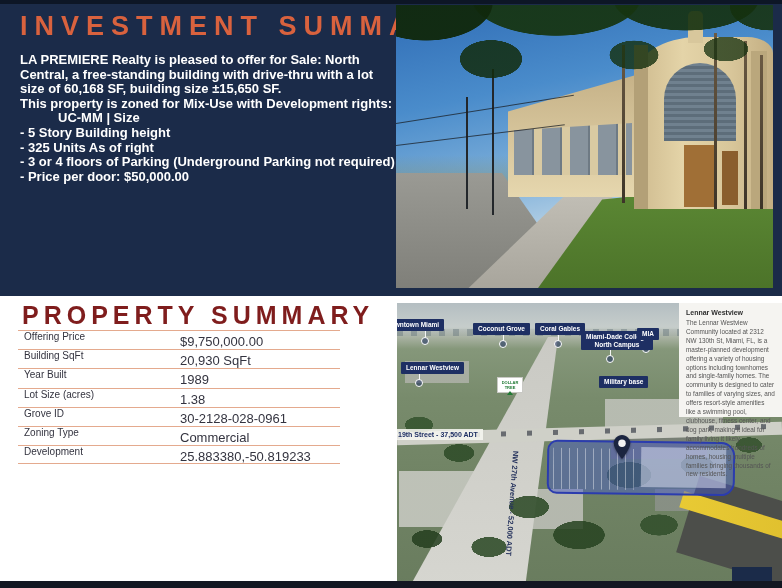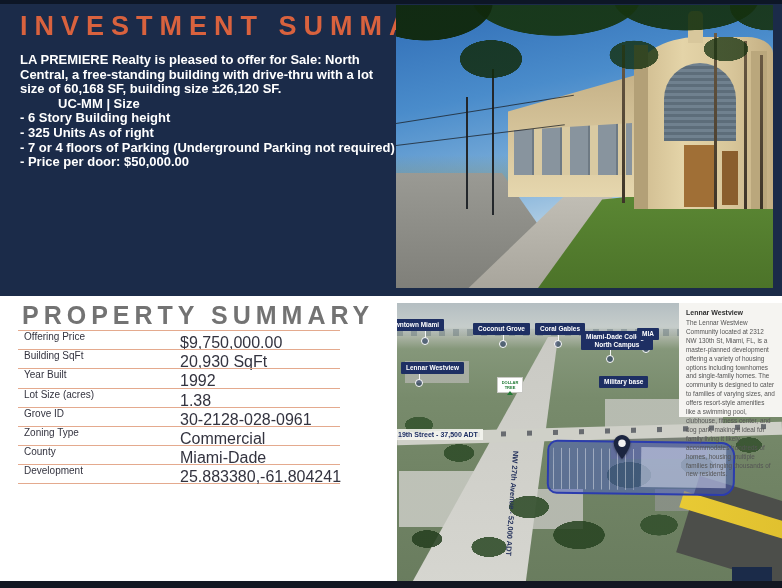--- a/index.html
+++ b/index.html
@@ -70,28 +70,28 @@
       radial-gradient(ellipse 70px 40px at 375px 10px, rgba(22,50,16,0.9) 58%, rgba(22,50,16,0) 59%),
       radial-gradient(ellipse 56px 34px at 95px 62px, rgba(18,44,13,0.85) 55%, rgba(18,44,13,0) 56%),
       radial-gradient(ellipse 44px 26px at 238px 58px, rgba(20,48,14,0.8) 55%, rgba(20,48,14,0) 56%),
       radial-gradient(ellipse 40px 22px at 330px 52px, rgba(20,48,14,0.75) 55%, rgba(20,48,14,0) 56%);
   }
   .ph-bush { position:absolute; left:150px; top:96px; width:95px; height:46px;
     background:radial-gradient(ellipse 48px 24px at 50% 55%, rgba(40,80,30,0.95) 60%, rgba(40,80,30,0) 61%); }
 
   
   .prop-title {
-    position:absolute; left:22px; top:301px; color:#737373;
+    position:absolute; left:22px; top:301px; color:#7f1d1d;
     font-size:25px; font-weight:bold; letter-spacing:5px; white-space:nowrap;
   }
   .prop-table { position:absolute; left:18px; top:330px; width:322px; }
   .prop-row { position:relative; height:19.2px; border-top:1px solid #e4aa8e; }
   .prop-row:last-child { border-bottom:1px solid #e4aa8e; }
   .prop-label { position:absolute; left:6px; top:0; font-size:10px; color:#33333f; }
-  .prop-value { position:absolute; left:162px; top:3px; font-size:16px; color:#33333f; }
+  .prop-value { position:absolute; left:162px; top:3px; font-size:13px; color:#33333f; }
 
   
   .map {
     position:absolute; left:397px; top:303px; width:385px; height:285px; overflow:hidden;
     background:linear-gradient(180deg,#b4bec2 0px,#c6cdcb 24px,#aab3a4 34px,#85977a 46px,#788b6c 95px,#718465 170px,#697c5e 285px);
   }
   .mp-skyline { position:absolute; left:0; top:26px; width:385px; height:7px;
     background:repeating-linear-gradient(90deg, rgba(110,125,130,0.55) 0 6px, rgba(150,160,160,0.2) 6px 14px); }
   .mp-patches { position:absolute; left:0; top:0; width:385px; height:285px;
     background-image:
@@ -172,25 +172,26 @@
 </style>
 </head>
 <body>
 
 <div id="page">
 
   <div class="top-section">
     <div class="top-edge"></div>
     <div class="inv-title">INVESTMENT SUMMARY</div>
     <div class="inv-body">
-      <div class="para">LA PREMIERE Realty is pleased to offer for Sale: North Central, a free-standing building with drive-thru with a lot size of 60,168 SF, building size ±26,120 SF.</div>
+      <div class="para">LA PREMIERE Realty is pleased to offer for Sale: North Central, a free-standing building with drive-thru with a lot size of 60,168 SF, building size ±15,650 SF.</div>
+      <div class="para">This property is zoned for Mix-Use with Development rights:</div>
       <div class="zoning-code">UC-MM | Size</div>
-      <div>- 6 Story Building height</div>
+      <div>- 5 Story Building height</div>
       <div>- 325 Units As of right</div>
-      <div>- 7 or 4 floors of Parking (Underground Parking not required)</div>
+      <div>- 3 or 4 floors of Parking (Underground Parking not required)</div>
       <div>- Price per door: $50,000.00</div>
     </div>
 
     <div class="photo">
       <div class="ph-haze"></div>
       <div class="ph-road"></div>
       <div class="ph-sidewalk"></div>
       <div class="ph-grass"></div>
       <div class="ph-bush"></div>
       <div class="ph-wing"></div>
@@ -222,41 +223,37 @@
     <div class="prop-row">
       <span class="prop-label">Offering Price</span>
       <span class="prop-value">$9,750,000.00</span>
     </div>
     <div class="prop-row">
       <span class="prop-label">Building SqFt</span>
       <span class="prop-value">20,930 SqFt</span>
     </div>
     <div class="prop-row">
       <span class="prop-label">Year Built</span>
-      <span class="prop-value">1992</span>
+      <span class="prop-value">1989</span>
     </div>
     <div class="prop-row">
       <span class="prop-label">Lot Size (acres)</span>
       <span class="prop-value">1.38</span>
     </div>
     <div class="prop-row">
       <span class="prop-label">Grove ID</span>
       <span class="prop-value">30-2128-028-0961</span>
     </div>
     <div class="prop-row">
       <span class="prop-label">Zoning Type</span>
       <span class="prop-value">Commercial</span>
     </div>
     <div class="prop-row">
-      <span class="prop-label">County</span>
-      <span class="prop-value">Miami-Dade</span>
-    </div>
-    <div class="prop-row">
       <span class="prop-label">Development</span>
-      <span class="prop-value">25.883380,-61.804241</span>
+      <span class="prop-value">25.883380,-50.819233</span>
     </div>
   </div>
 
   <div class="map">
     <div class="mp-skyline"></div>
     <div class="mp-patches"></div>
     <div class="mp-road-main"></div>
     <div class="mp-road-cross"></div>
     <div class="mp-cars"></div>
     <div class="mp-trees"></div>

